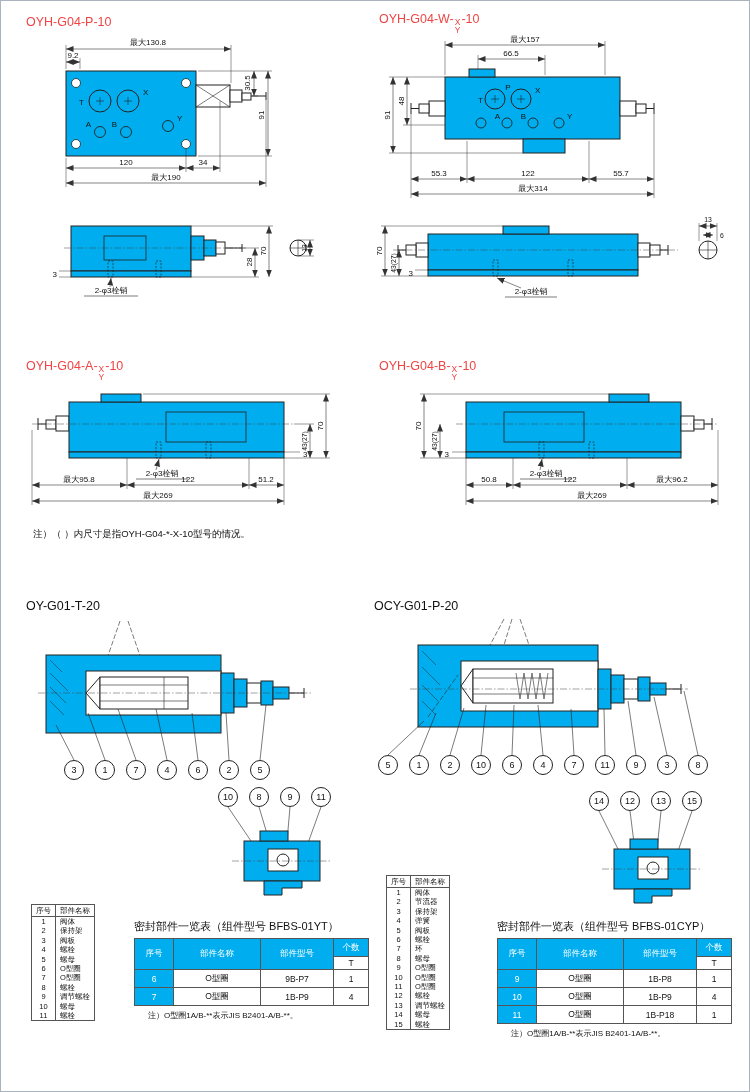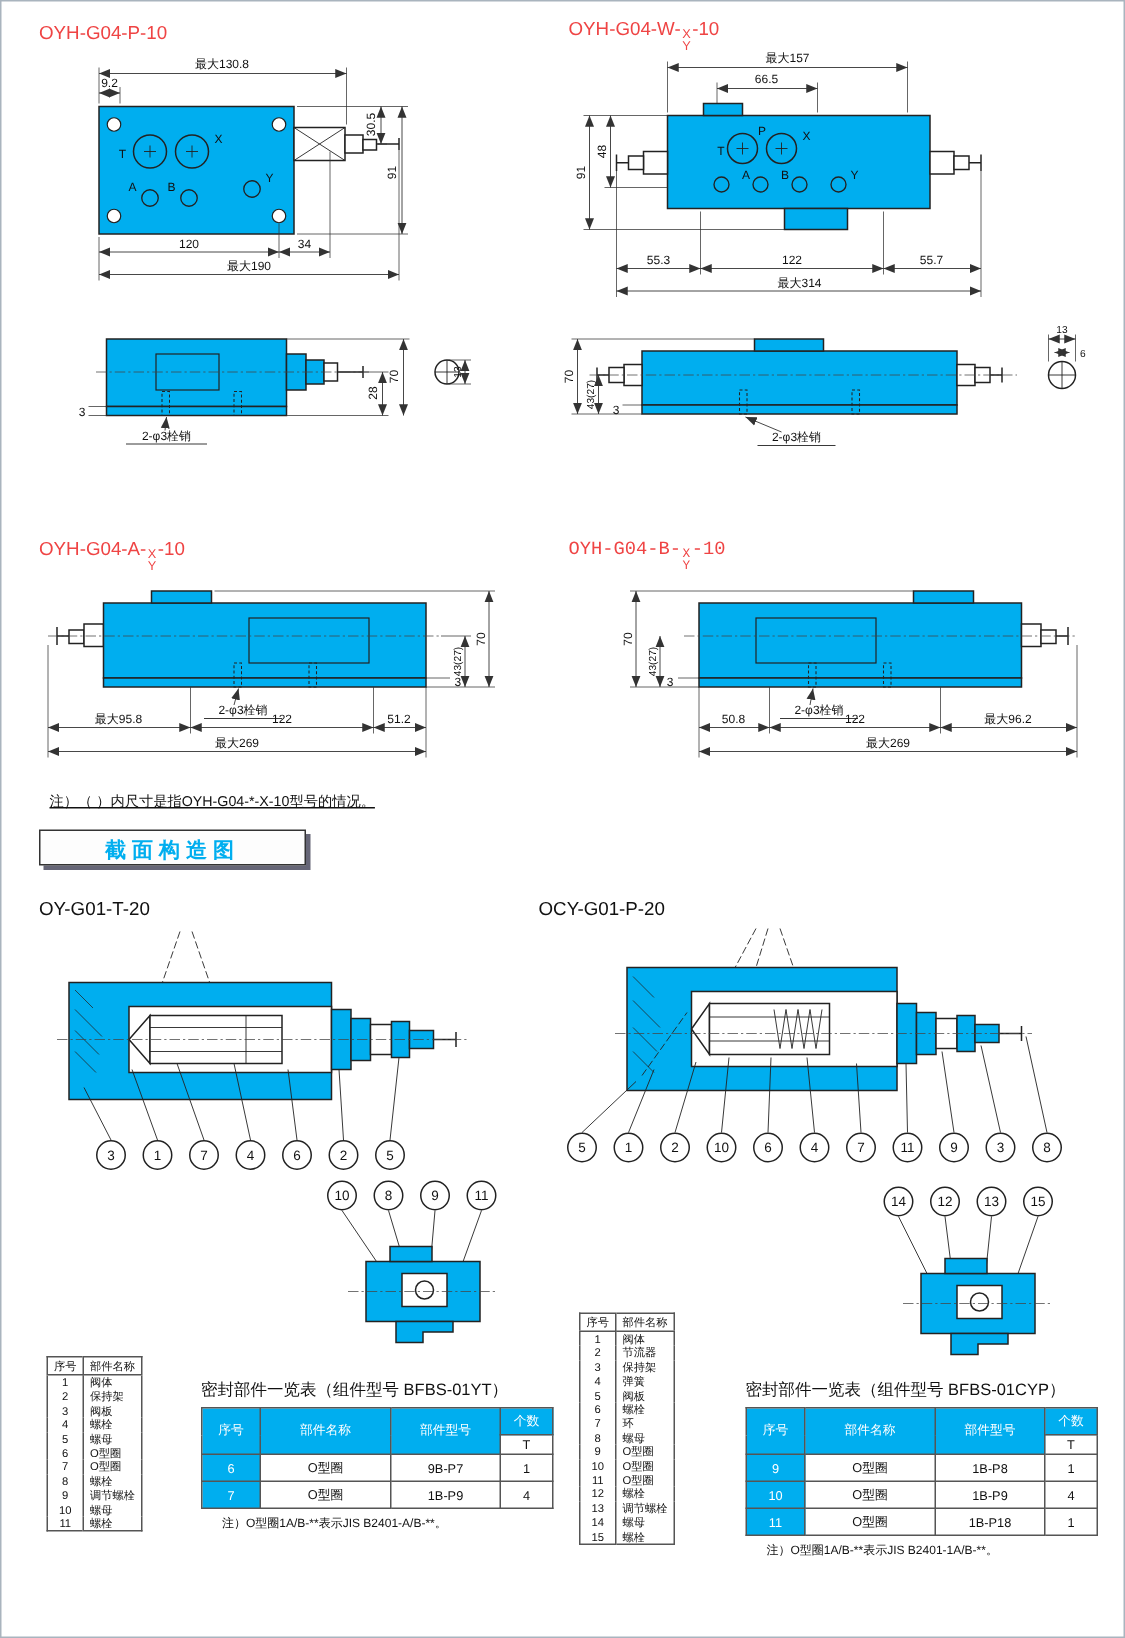--- a/index.html
+++ b/index.html
@@ -80,21 +80,21 @@
   <div class="dtitle" style="left:378px; top:11px;"><span>OYH-G04-W-</span><span class="stack">
         <span>X</span>
         <span>Y</span>
       </span><span>-10</span></div>
 
   <div class="dtitle" style="left:25px; top:358px;"><span>OYH-G04-A-</span><span class="stack">
         <span>X</span>
         <span>Y</span>
       </span><span>-10</span></div>
 
-  <div class="dtitle" style="left:378px; top:358px;font-family:Liberation Mono, monospace;"><span>OYH-G04-B-</span><span class="stack">
+  <div class="dtitle" style="left:378px; top:358px;"><span>OYH-G04-B-</span><span class="stack">
         <span>X</span>
         <span>Y</span>
       </span><span>-10</span></div>
 
   <svg style="left:15px; top:30px;" width="345" height="300" viewBox="0 0 345 300">
     <g>
       <line class="ext" x1="50" y1="38" x2="50" y2="14"></line>
       <line class="ext" x1="215" y1="52" x2="215" y2="14"></line>
       <line class="dim" x1="50" y1="18" x2="215" y2="18"></line>
       <text class="dimtxt" x="132" y="14" text-anchor="middle">最大130.8</text>
@@ -371,26 +371,25 @@
       <text class="dimtxt" x="105" y="105" text-anchor="middle">50.8</text>
       <line class="dim" x1="129" y1="108" x2="243" y2="108"></line>
       <text class="dimtxt" x="186" y="105" text-anchor="middle">122</text>
       <line class="dim" x1="243" y1="108" x2="334" y2="108"></line>
       <text class="dimtxt" x="288" y="105" text-anchor="middle">最大96.2</text>
       <line class="dim" x1="82" y1="124" x2="334" y2="124"></line>
       <text class="dimtxt" x="208" y="121" text-anchor="middle">最大269</text>
     </g>
   </svg>
 
-  <div class="note-text" style="left:32px; top:527px;text-decoration:underline;">注）（ ）内尺寸是指OYH-G04-*-X-10型号的情况。</div>
-
-  <div class="section-header"><span>截面构造图</span></div>
+  <div class="note-text" style="left:32px; top:527px;">注）（ ）内尺寸是指OYH-G04-*-X-10型号的情况。</div>
+
 
   <div class="cstitle" style="left:25px; top:598px;">OY-G01-T-20</div>
-  <div class="cstitle" style="left:358px; top:598px;">OCY-G01-P-20</div>
+  <div class="cstitle" style="left:373px; top:598px;">OCY-G01-P-20</div>
 
   <svg style="left:15px; top:612px;" width="350" height="295" viewBox="0 0 350 295">
     <g>
       <line class="dash2" x1="104" y1="8" x2="86" y2="60"></line>
       <line class="dash2" x1="112" y1="8" x2="130" y2="60"></line>
       <rect class="body" x="30" y="42" width="175" height="78"></rect>
       <line class="hatch" x1="34" y1="47" x2="46" y2="59"></line>
       <line class="hatch" x1="34" y1="60" x2="52" y2="78"></line>
       <line class="hatch" x1="34" y1="74" x2="50" y2="90"></line>
       <line class="hatch" x1="34" y1="88" x2="48" y2="102"></line>

